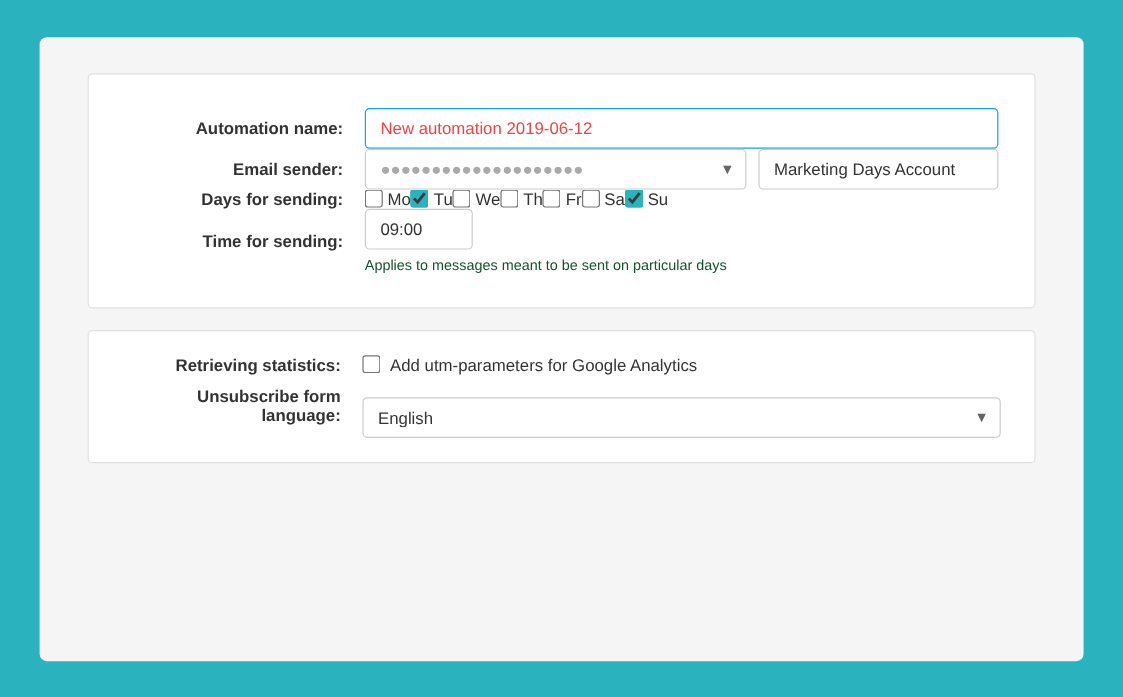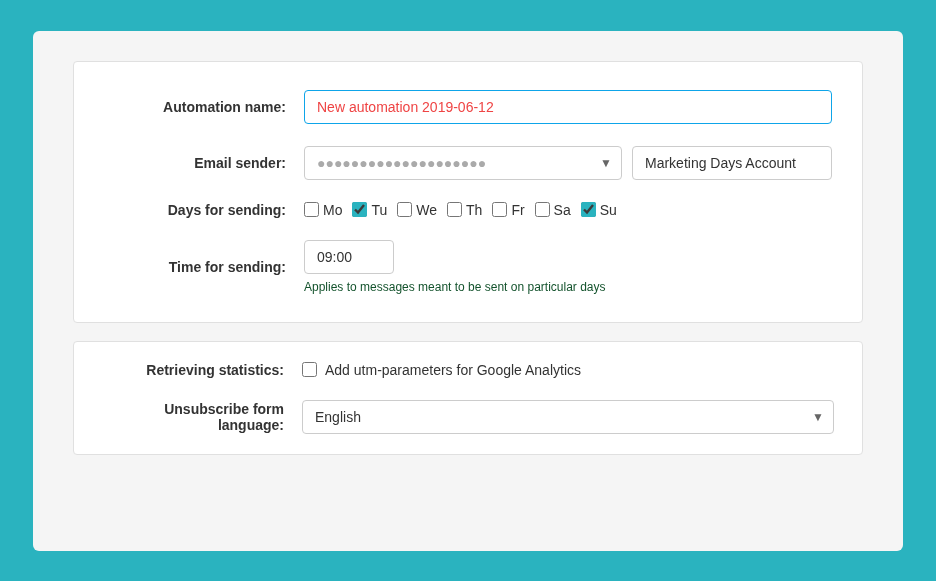--- a/index.html
+++ b/index.html
@@ -27,21 +27,20 @@
       background: #fff;
       border: 1px solid #e0e0e0;
       border-radius: 4px;
       padding: 28px 30px 28px 30px;
       margin-bottom: 18px;
     }
 
     .form-row {
       display: flex;
       align-items: center;
-      margin-bottom: 22px;
     }
     .form-row:last-child {
       margin-bottom: 0;
     }
 
     .form-label {
       width: 200px;
       text-align: right;
       padding-right: 18px;
       font-size: 14px;
@@ -104,21 +103,21 @@
       padding: 8px 12px;
       font-size: 14px;
       color: #333;
       background: #fff;
       min-width: 200px;
     }
 
     .days-group {
       display: flex;
       align-items: center;
-      gap: 10px;
+      gap: 0;
       flex: 1;
       flex-wrap: wrap;
     }
 
     .day-item {
       display: flex;
       align-items: center;
       gap: 4px;
       font-size: 14px;
       color: #333;
@@ -174,20 +173,21 @@
     }
 
     .utm-group label {
       font-size: 14px;
       color: #333;
     }
 
     .language-select-wrapper {
       position: relative;
       flex: 1;
+      margin-top: 19px;
     }
 
     .language-select-wrapper select {
       width: 100%;
       padding: 8px 30px 8px 12px;
       border: 1px solid #ccc;
       border-radius: 4px;
       font-size: 14px;
       color: #333;
       appearance: none;

